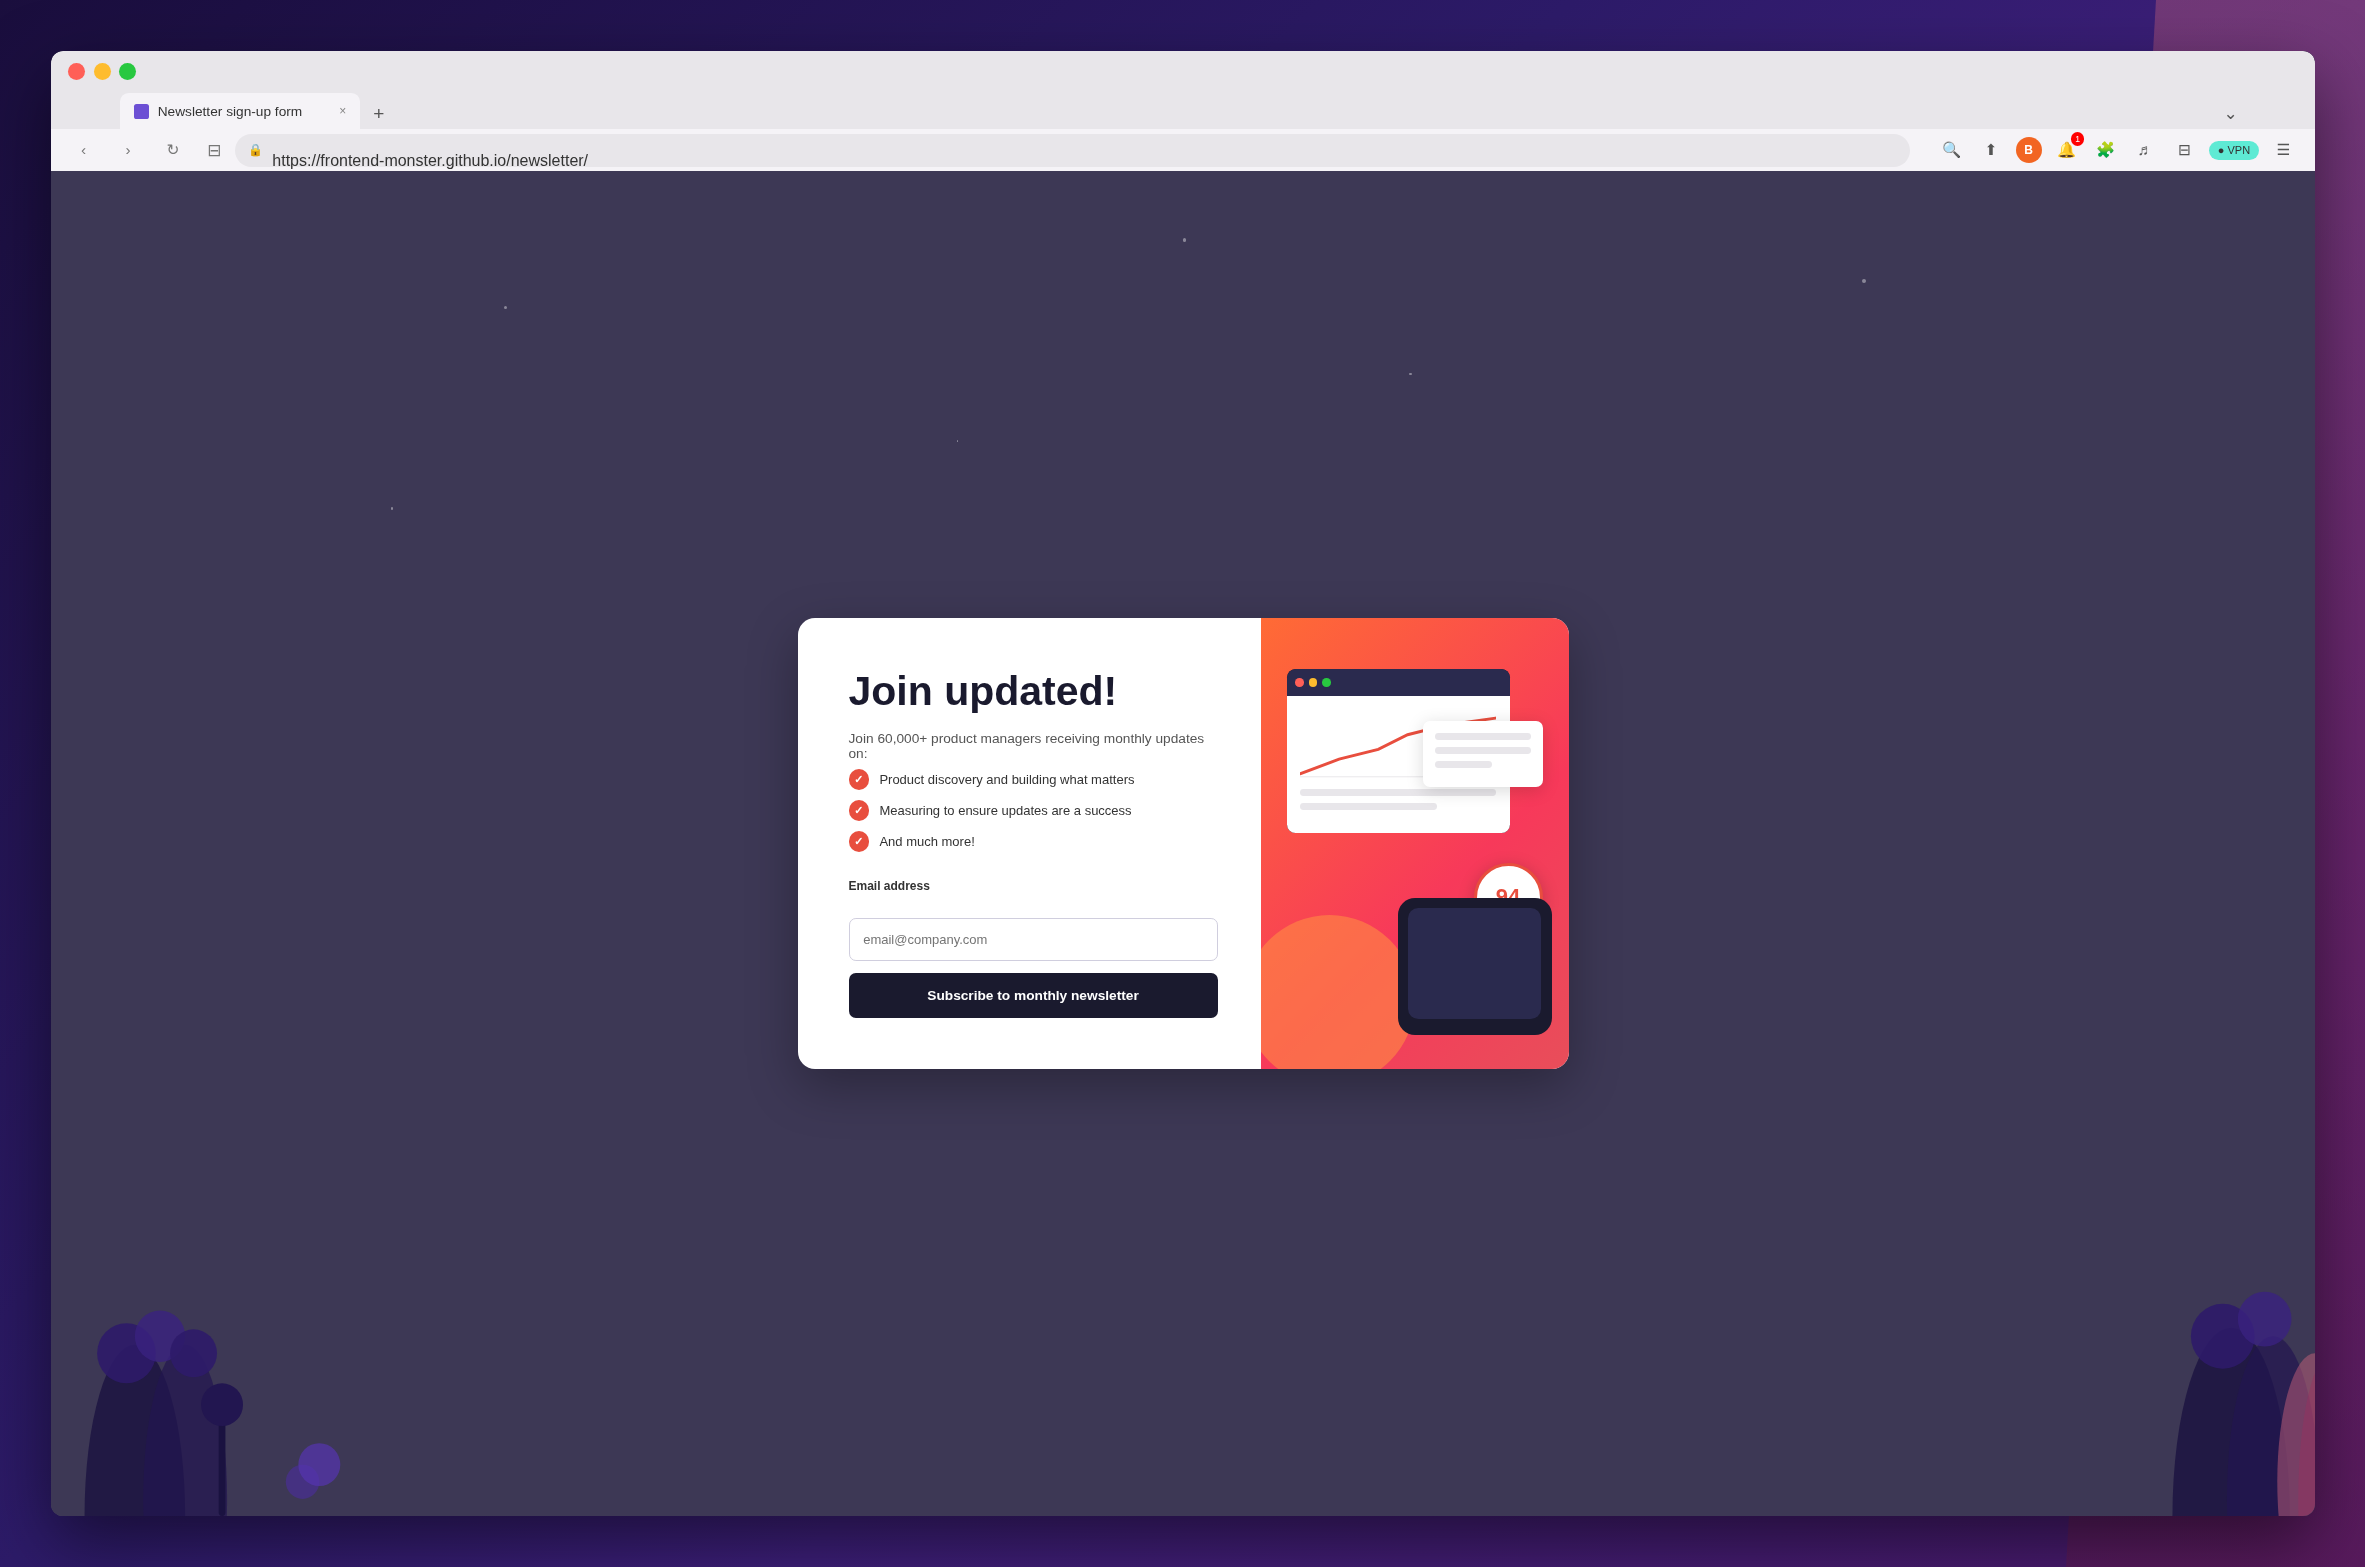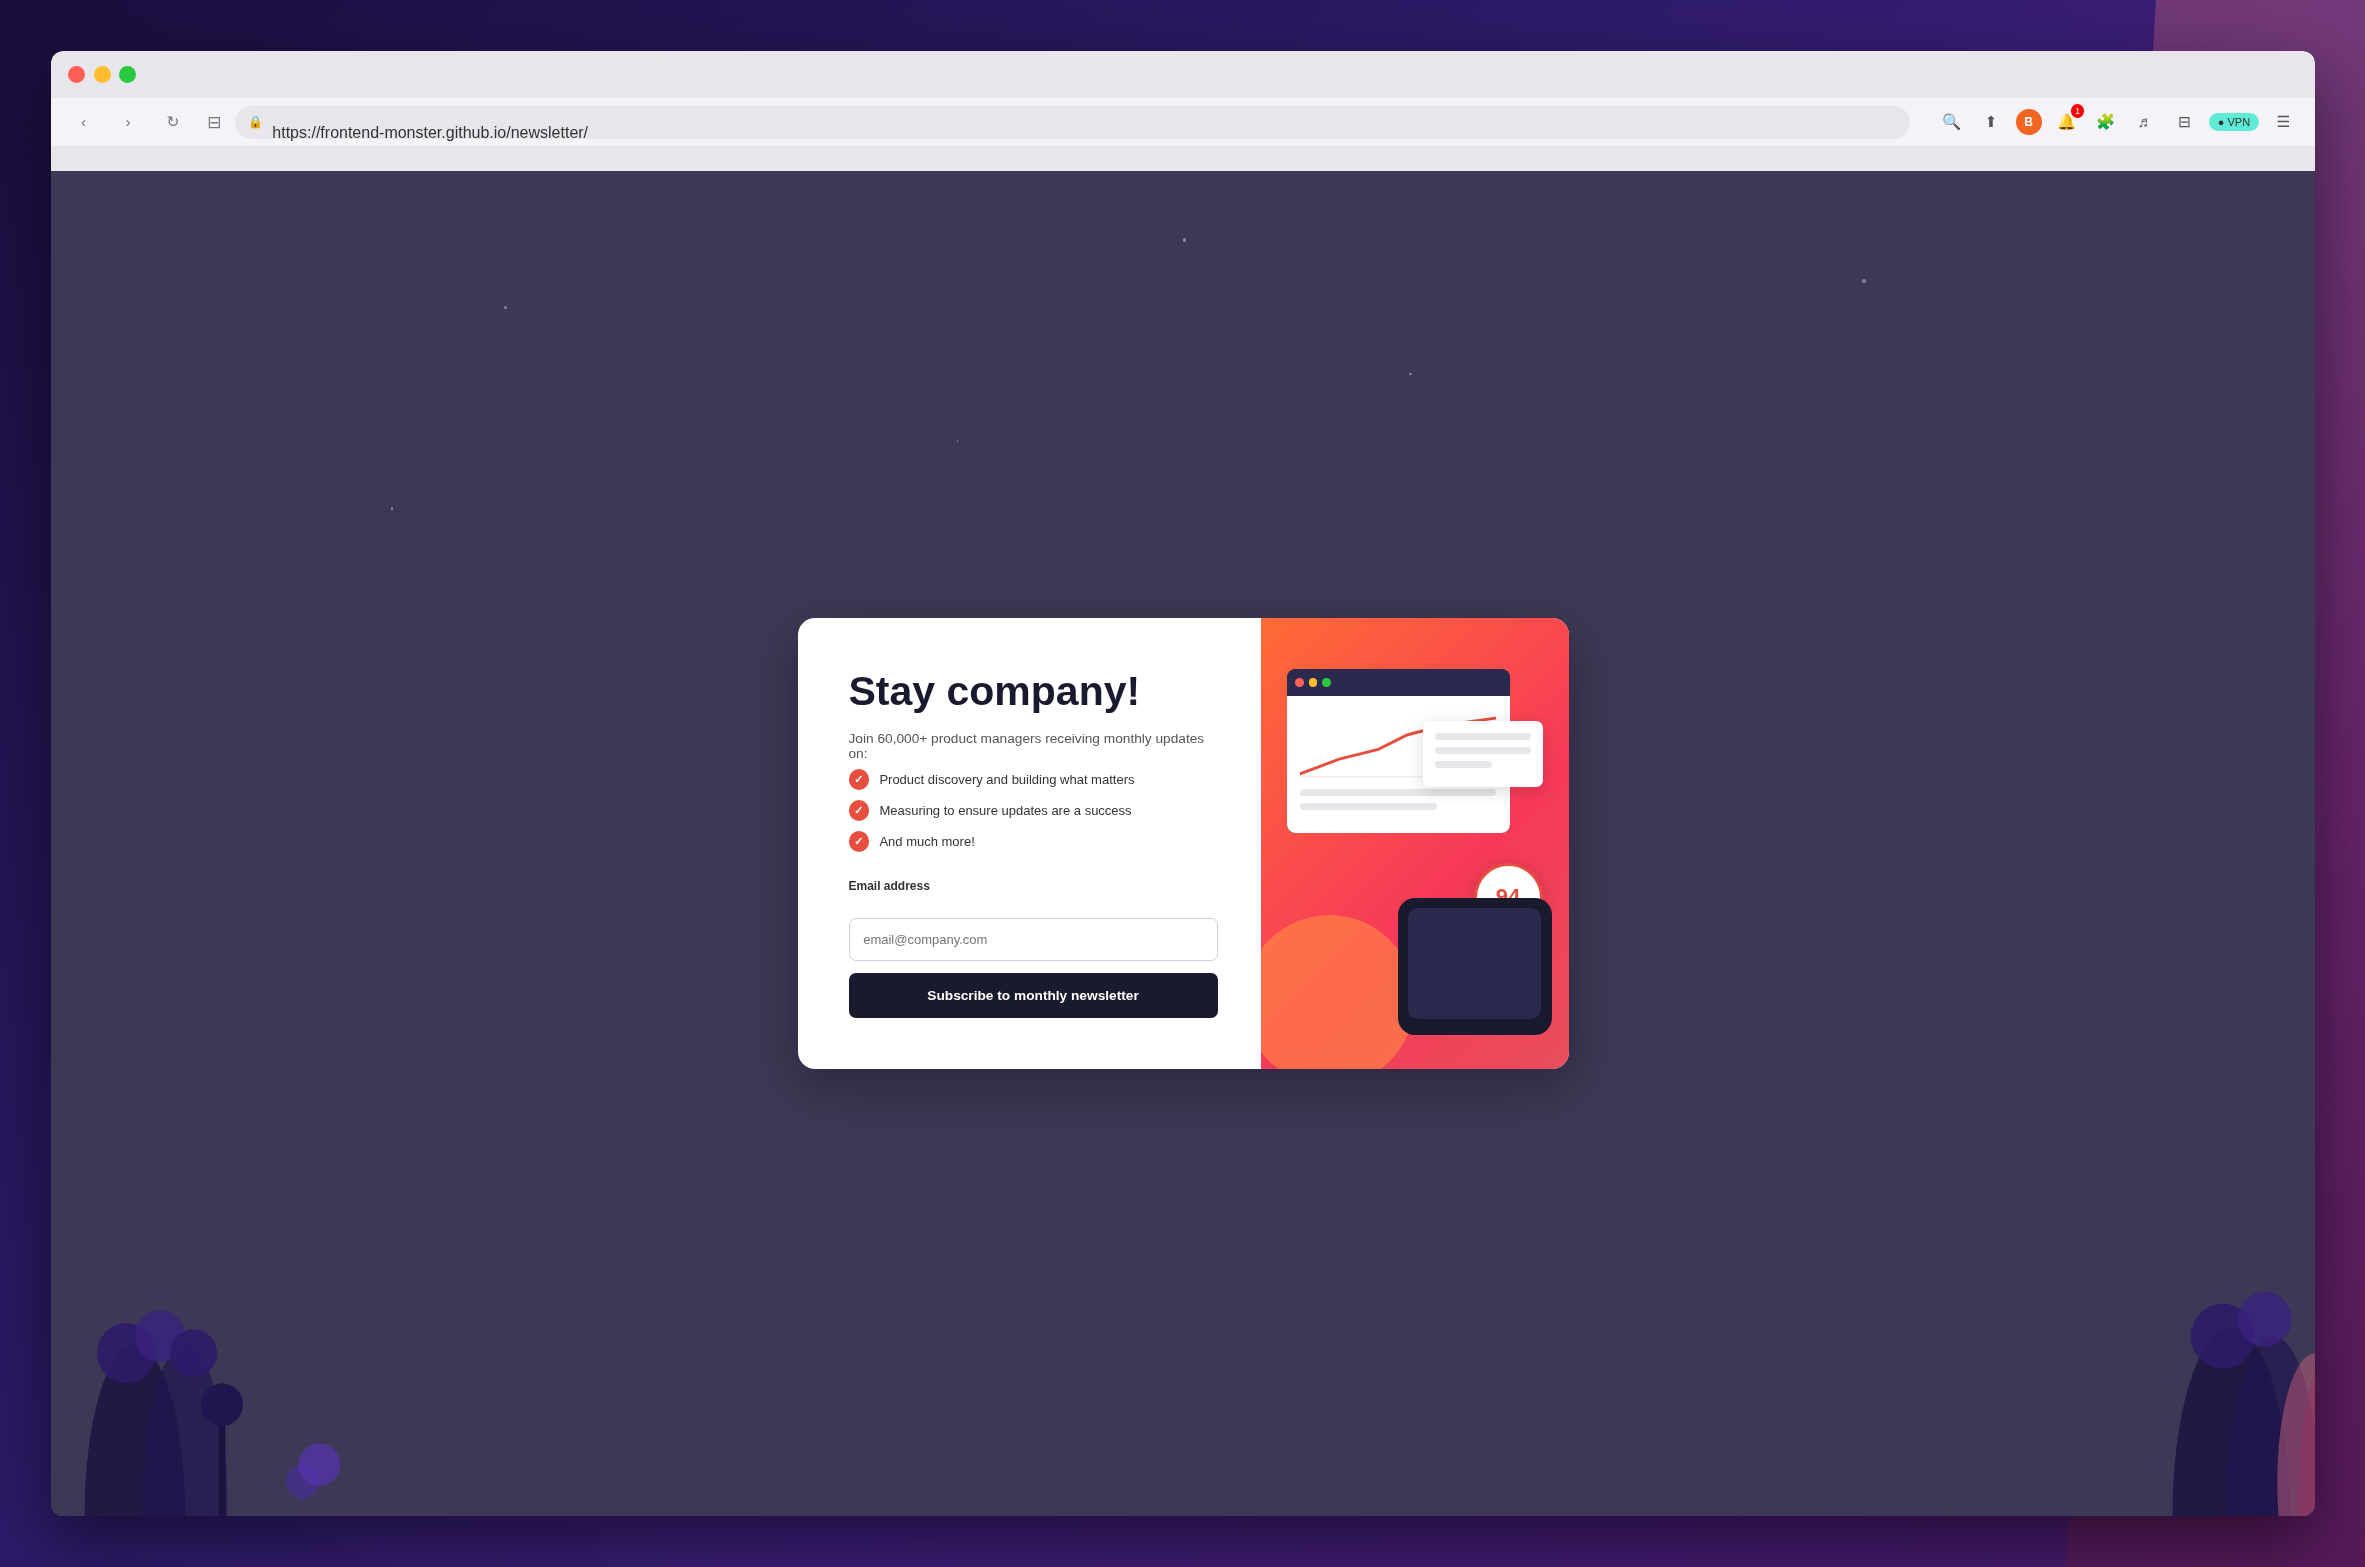--- a/index.html
+++ b/index.html
@@ -558,20 +558,29 @@
   <div class="browser-chrome">
 
     <div class="title-bar">
       <div class="traffic-lights">
         <div class="tl tl-red"></div>
         <div class="tl tl-yellow"></div>
         <div class="tl tl-green"></div>
       </div>
     </div>
 
+    <div class="tabs-bar">
+      <div class="tab-active">
+        <div class="tab-favicon"></div>
+        <span>Newsletter sign-up form</span>
+        <span class="tab-close-icon">×</span>
+      </div>
+      <div class="tab-new-btn">+</div>
+      <div class="tab-menu-btn">⌄</div>
+    </div>
 
     <div class="address-bar-row">
       <div class="nav-btn">‹</div>
       <div class="nav-btn">›</div>
       <div class="nav-btn">↻</div>
       <div class="bookmark-btn">⊟</div>
 
       <div class="address-bar">
         <span class="lock-icon">🔒</span>
         <span class="address-text">https://frontend-monster.github.io/newsletter/</span>
@@ -599,21 +608,21 @@
       <div class="star" style="width:2.6px;height:2.6px;top:15%;left:60%"></div>
       <div class="star" style="width:4.3px;height:4.3px;top:8%;left:80%"></div>
       <div class="star" style="width:1.7px;height:1.7px;top:20%;left:40%"></div>
       <div class="star" style="width:3.4px;height:3.4px;top:5%;left:50%"></div>
       <div class="star" style="width:2.6px;height:2.6px;top:25%;left:15%"></div>
     </div>
 
     <div class="newsletter-card">
 
       <div class="card-left">
-        <h1 class="card-title">Stay company!</h1>
+        <h1 class="card-title">Join updated!</h1>
         <p class="card-subtitle">Join 60,000+ product managers receiving monthly updates on:</p>
 
         <ul class="checklist">
           <li class="checklist-item">
             <div class="check-icon"></div>
             <span>Product discovery and building what matters</span>
           </li>
           <li class="checklist-item">
             <div class="check-icon"></div>
             <span>Measuring to ensure updates are a success</span>

